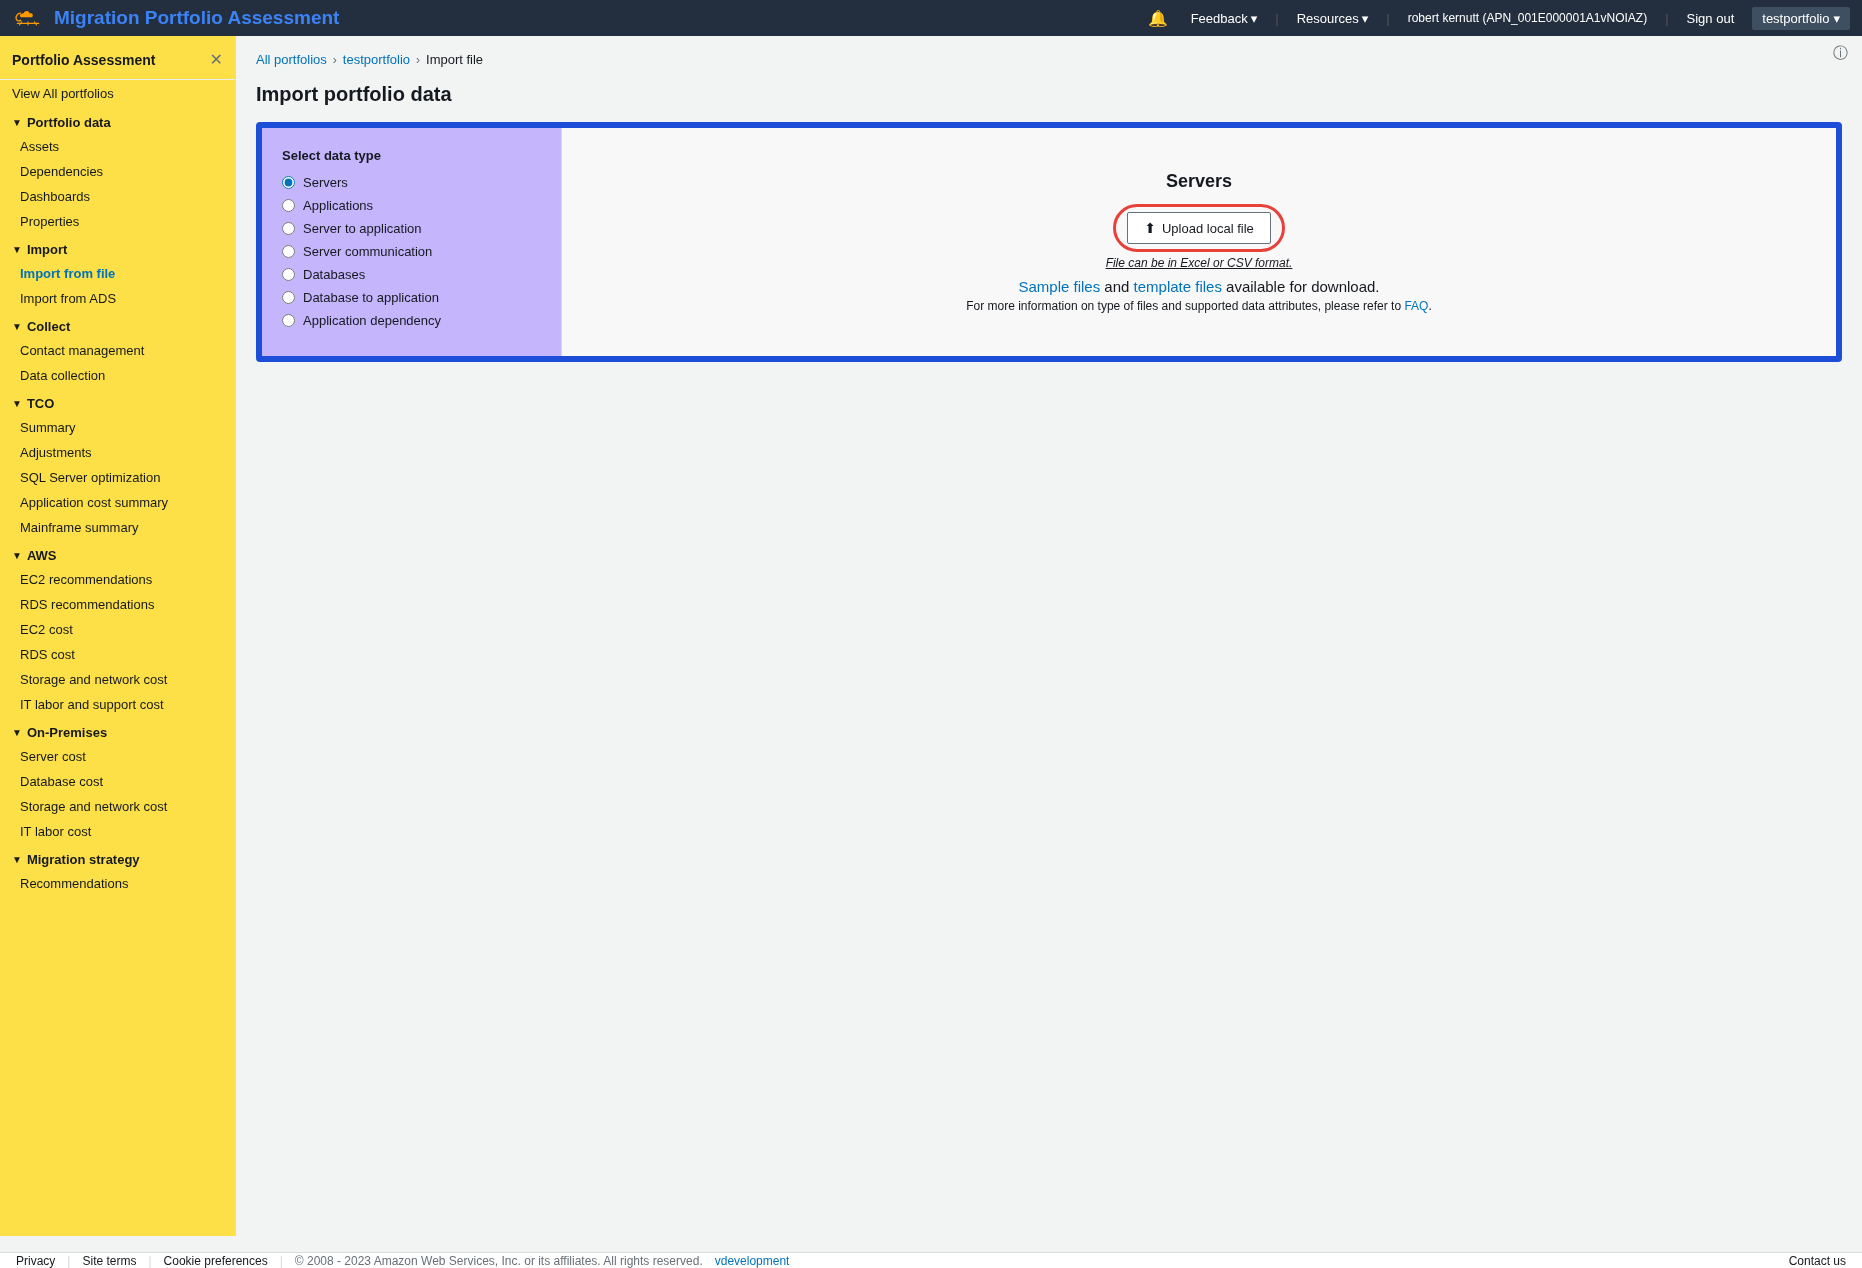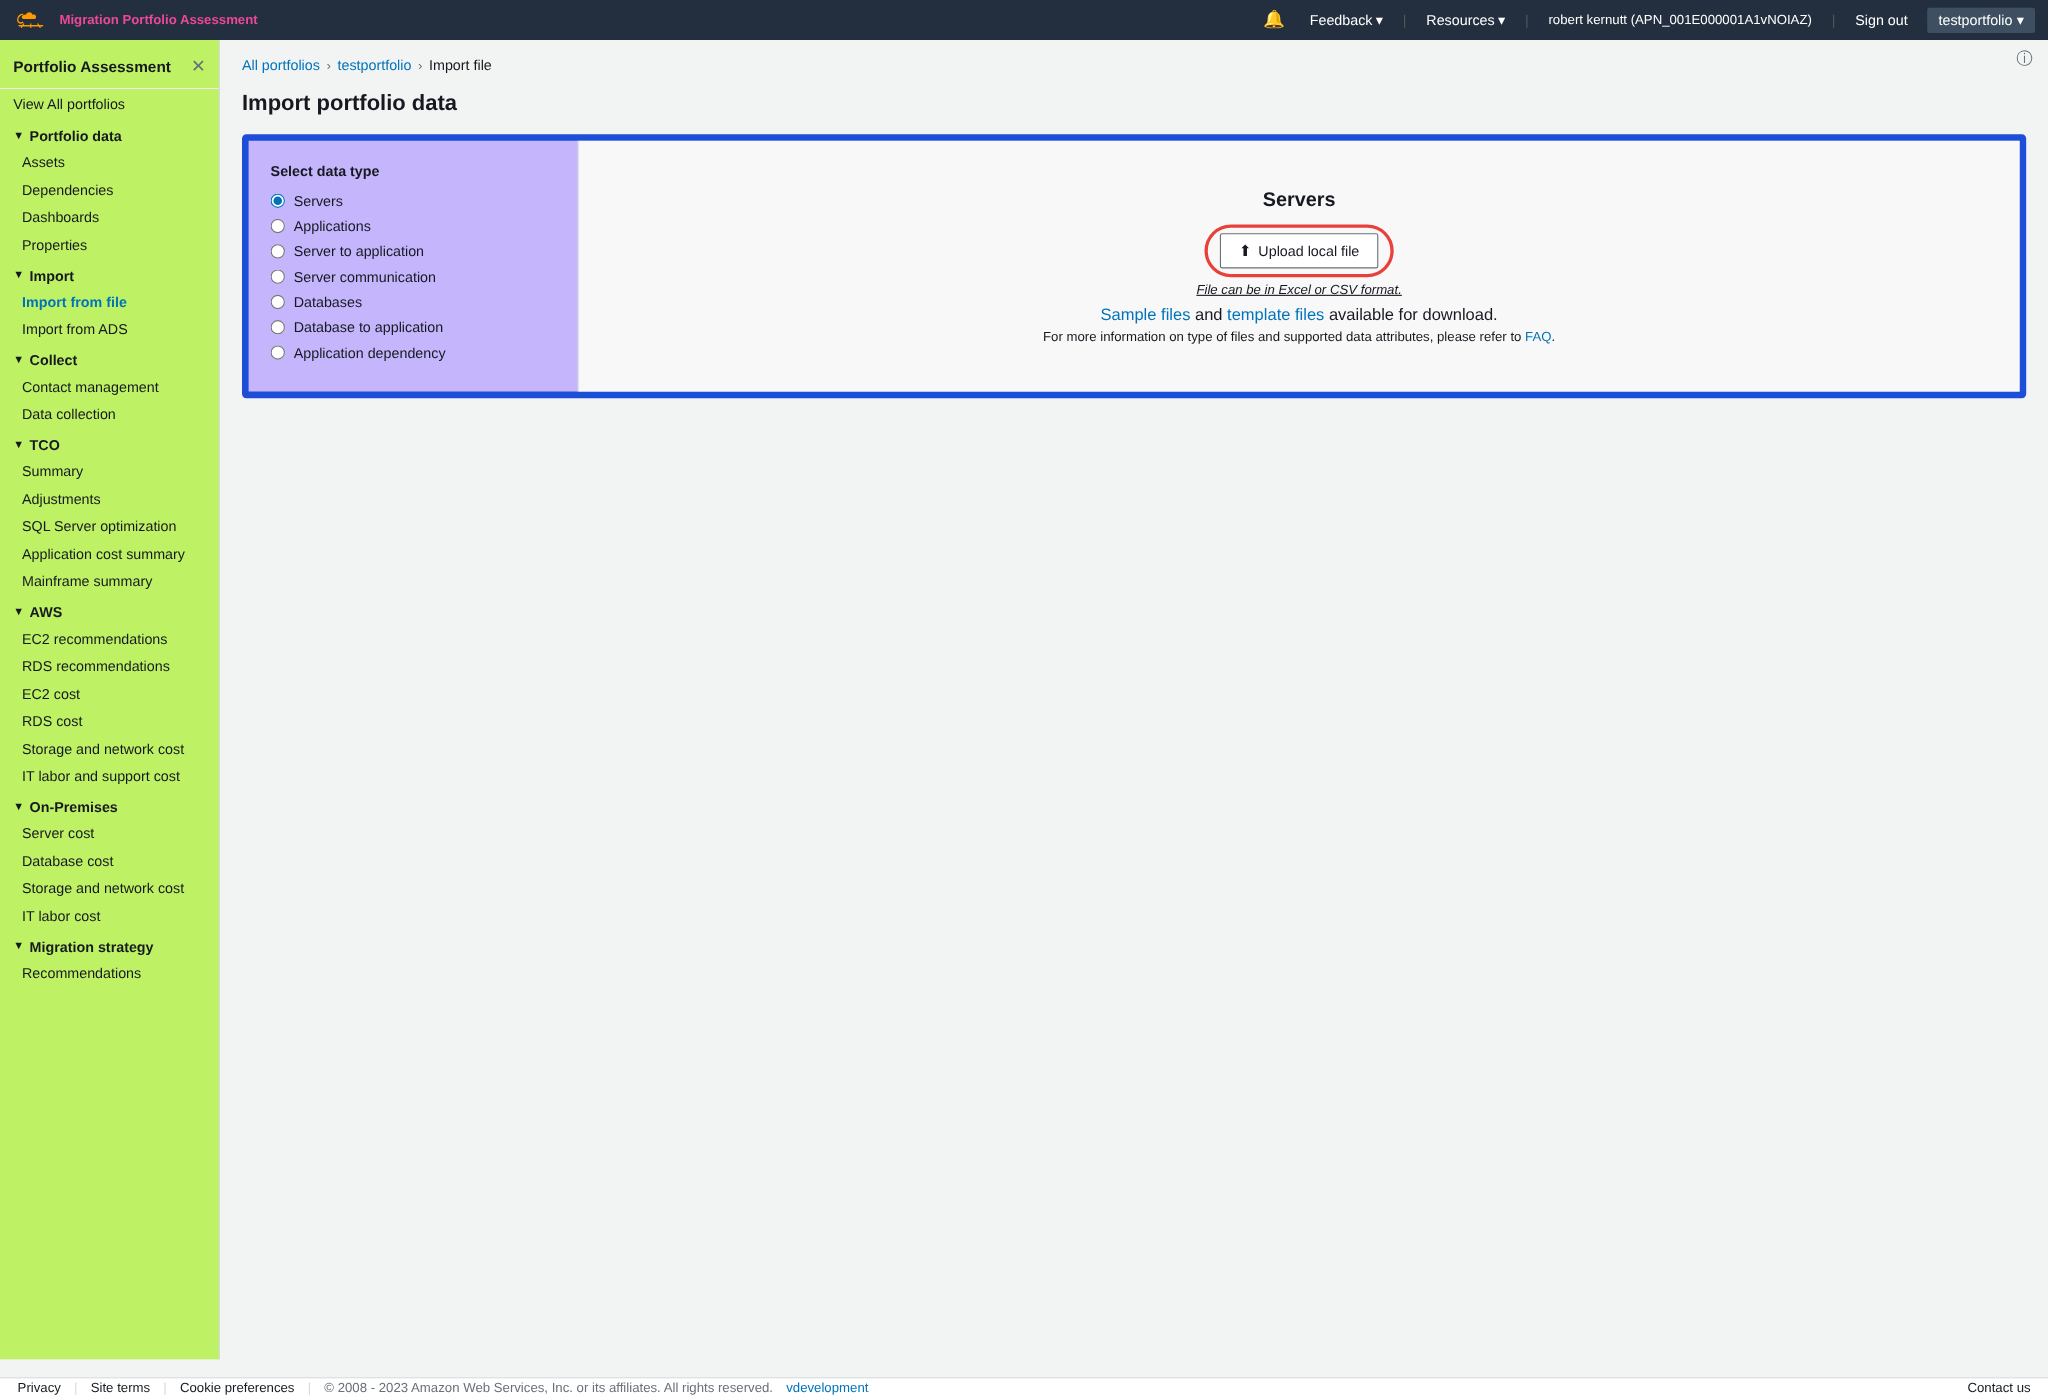--- a/index.html
+++ b/index.html
@@ -18,22 +18,22 @@
       top: 0; left: 0; right: 0;
       z-index: 100;
     }
     .top-nav .aws-logo {
       display: flex; align-items: center; gap: 6px;
     }
     .aws-logo-icon {
       width: 32px; height: 20px;
     }
     .nav-app-name {
-      color: #ec4899;
-      font-size: 12px;
+      color: #3b82f6;
+      font-size: 19px;
       font-weight: 600;
     }
     .nav-spacer { flex: 1; }
     .nav-bell { color: #ccc; font-size: 16px; cursor: pointer; margin-right: 4px; }
     .nav-btn {
       background: none;
       border: none;
       color: #fff;
       font-size: 13px;
       cursor: pointer;
@@ -68,22 +68,22 @@
       position: fixed;
       top: 44px;
       right: 14px;
       color: #687078;
       font-size: 15px;
       cursor: pointer;
     }
 
     
     .sidebar {
-      width: 200px;
-      background: #bef264;
+      width: 236px;
+      background: #fde047;
       border-right: 1px solid #d5dbdb;
       flex-shrink: 0;
       overflow-y: auto;
       padding-bottom: 20px;
     }
     .sidebar-header {
       display: flex;
       align-items: center;
       justify-content: space-between;
       padding: 14px 12px 10px 12px;

